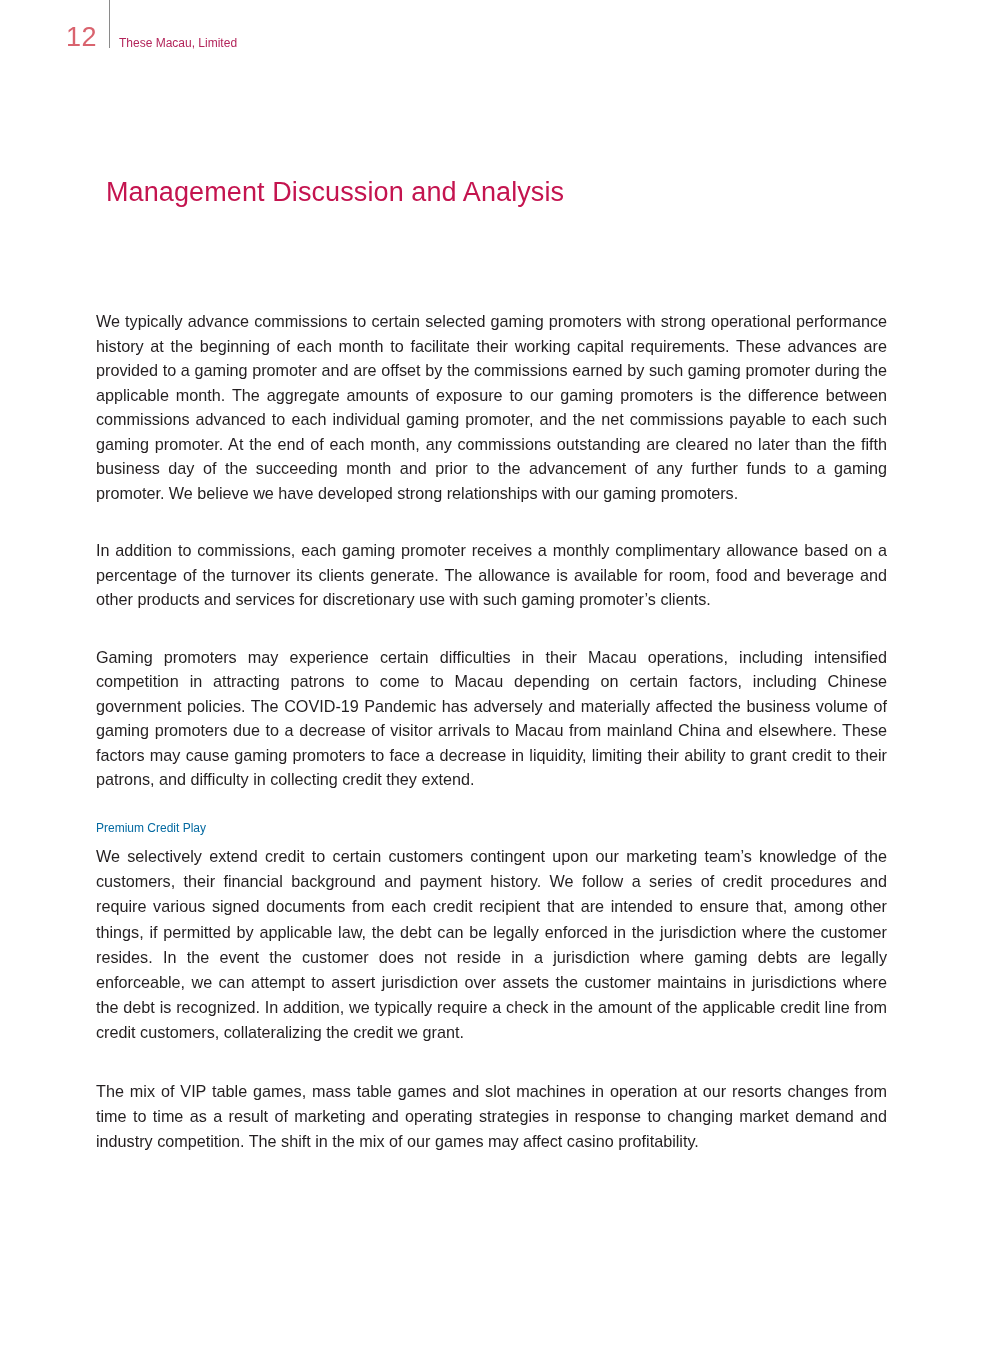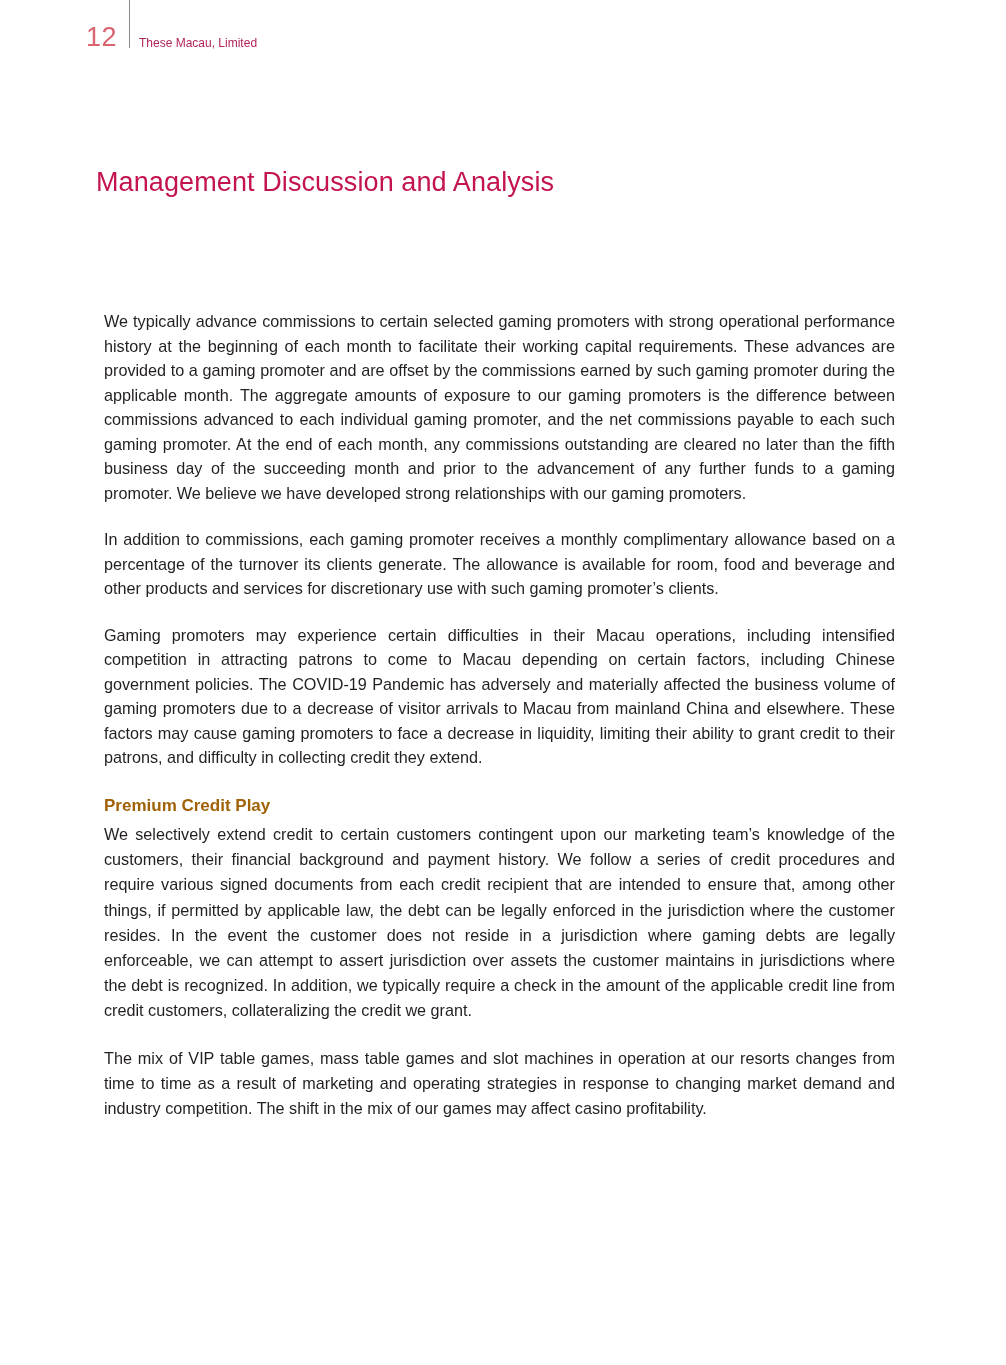--- a/index.html
+++ b/index.html
@@ -14,21 +14,20 @@
       overflow: hidden;
       font-family: "Liberation Sans", "DejaVu Sans", sans-serif;
       color: #231f20;
     }
     .page-header {
       position: absolute;
       left: 0;
       top: 0;
       width: 804px;
       height: 60px;
-      margin-left: 20px;
     }
     .page-number {
       position: absolute;
       left: 66px;
       top: 21px;
       font-size: 27px;
       line-height: 32px;
       color: #d9636e;
       font-weight: normal;
       letter-spacing: 0.5px;
@@ -46,49 +45,49 @@
       left: 119px;
       top: 35px;
       font-size: 12px;
       line-height: 16px;
       color: #b3245a;
     }
     .page-title {
       position: absolute;
       left: 96px;
       top: 164px;
-      margin: 0;
+      margin: 10px;
       font-size: 27px;
       line-height: 36px;
       font-weight: normal;
       color: #c4144f;
       letter-spacing: 0.1px;
     }
     .content {
       position: absolute;
-      left: 104px;
+      left: 96px;
       top: 309px;
       width: 791px;
     }
     .para {
       margin: 0;
       font-size: 16.2px;
       line-height: 24.5px;
       text-align: justify;
       color: #231f20;
     }
     .para + .para {
-      margin-top: 22px;
+      margin-top: 33px;
     }
     .section-heading {
       margin: 24.5px 0 0 0;
-      font-size: 17px;
+      font-size: 12px;
       line-height: 24px;
-      font-weight: bold;
-      color: #a16207;
+      font-weight: normal;
+      color: #0369a1;
     }
     .section-heading + .para {
       margin-top: 4px;
       line-height: 25.2px;
     }
     .para.after-section {
       line-height: 25.2px;
     }
   </style>
 </head>

